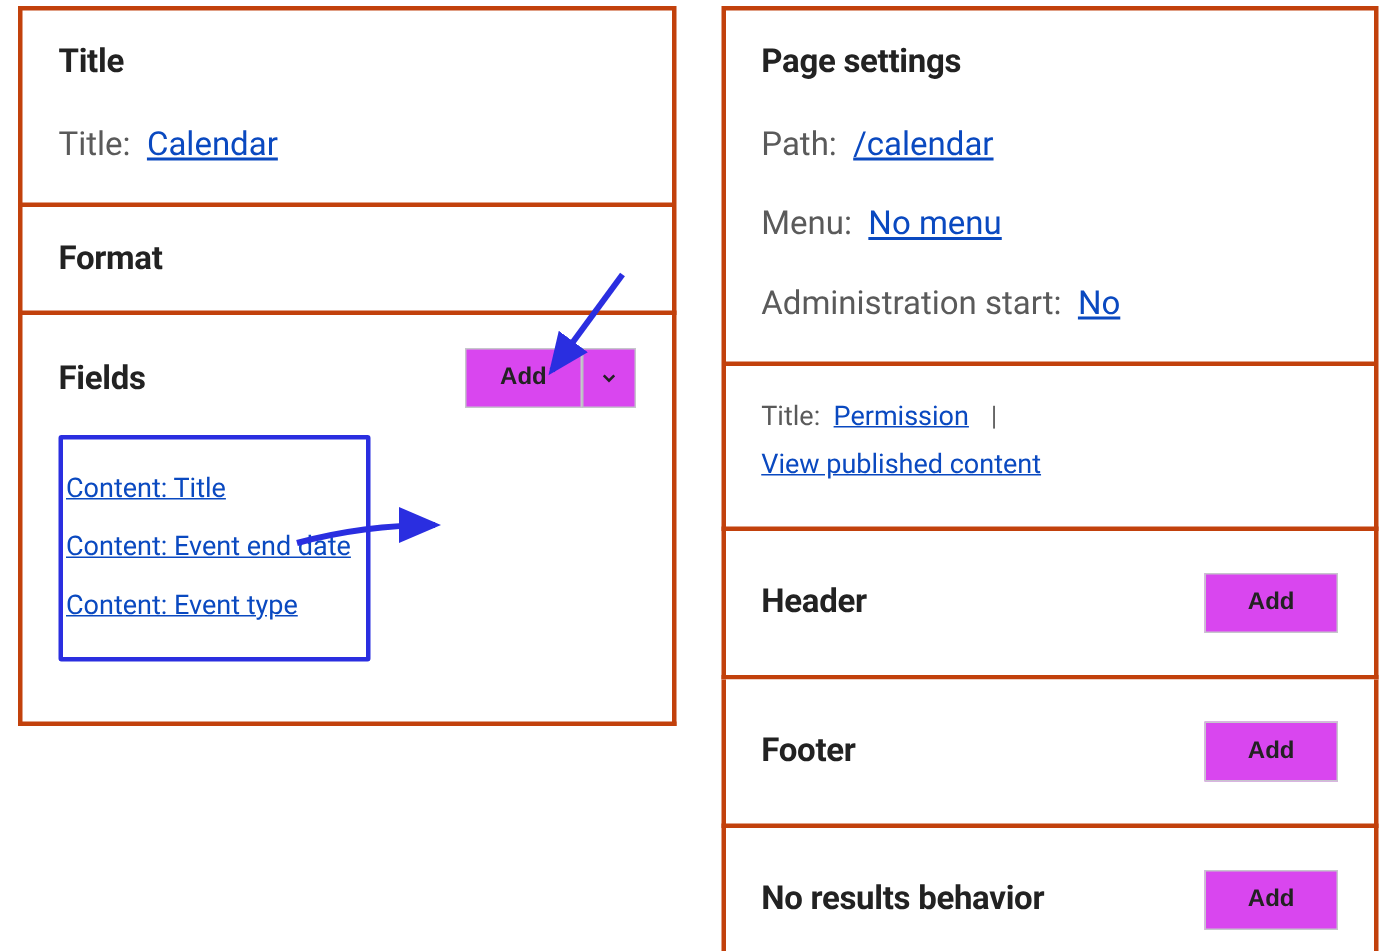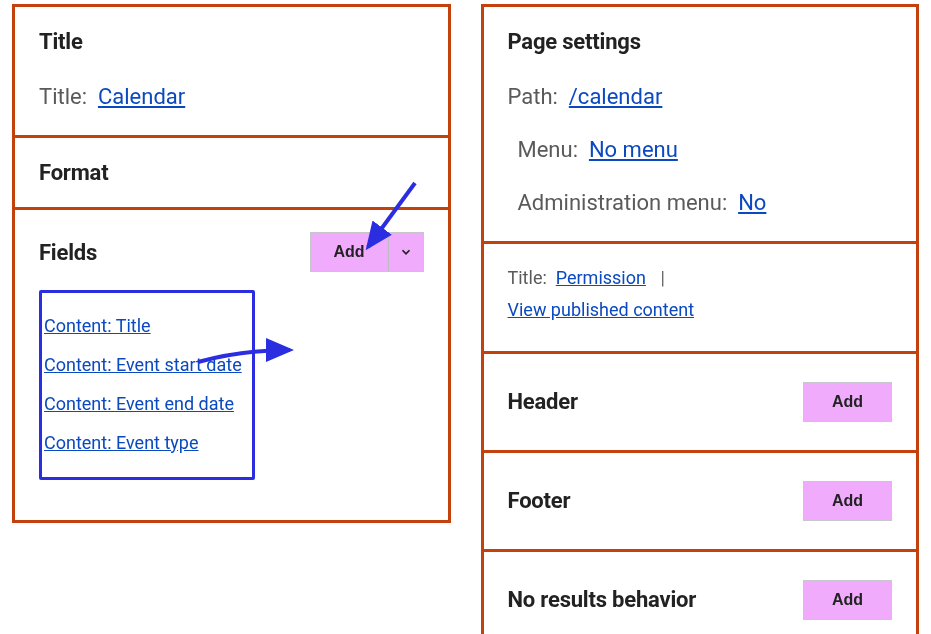--- a/index.html
+++ b/index.html
@@ -32,38 +32,38 @@
       font-weight: 700;
       color: #222;
       letter-spacing: -0.2px;
     }
     .row {
       margin-top: 26px;
       font-size: 22px;
       color: #555;
       line-height: 1.5;
     }
-    .row.tight { margin-top: 20px; margin-left: 10px; }
+    .row.tight { margin-top: 20px; }
     .label { color: #5a5a5a; }
     a.link {
       color: #0a49c0;
       text-decoration: underline;
       cursor: pointer;
     }
     .sep { color: #666; margin: 0 10px; }
     .fields-header {
       display: flex;
       align-items: center;
       justify-content: space-between;
     }
     .btn-group {
       display: inline-flex;
     }
     .btn {
-      background: #f0abfc;
+      background: #d946ef;
       border: 1px solid #c6c6cc;
       padding: 10px 22px;
       font-size: 16px;
       font-weight: 700;
       color: #222;
       cursor: pointer;
     }
     .btn.caret {
       padding: 10px 9px 10px 9px;
       display: flex; align-items: center; justify-content: center;
@@ -128,42 +128,41 @@
               <svg width="14" height="14" viewBox="0 0 24 24" fill="none" stroke="#222" stroke-width="3">
                   <polyline points="6 9 12 15 18 9"></polyline>
                 </svg>
             </span>
           </button>
         </div>
       </div>
 
       <div class="fields-list">
         <a class="link field-item">Content: Title</a>
-        <a class="link field-item">Content: Event start date</a>
         <a class="link field-item">Content: Event end date</a>
         <a class="link field-item">Content: Event type</a>
       </div>
     </div>
 
   </div>
 
   <div class="col">
 
     <div class="panel right-top">
       <h3 class="heading">Page settings</h3>
       <div class="row">
         <span class="label">Path:</span>&nbsp;
         <a class="link">/calendar</a>
       </div>
       <div class="row tight">
         <span class="label">Menu:</span>&nbsp;
         <a class="link">No menu</a>
       </div>
       <div class="row tight">
-        <span class="label">Administration menu:</span>&nbsp;
+        <span class="label">Administration start:</span>&nbsp;
         <a class="link">No</a>
       </div>
     </div>
 
     <div class="panel right-access">
       <div style="font-size:18px; color:#555; line-height:1.8;">
         <span class="label">Title:</span>&nbsp;
         <a class="link">Permission</a>
         <span class="sep">|</span><br>
         <a class="link">View published content</a>

